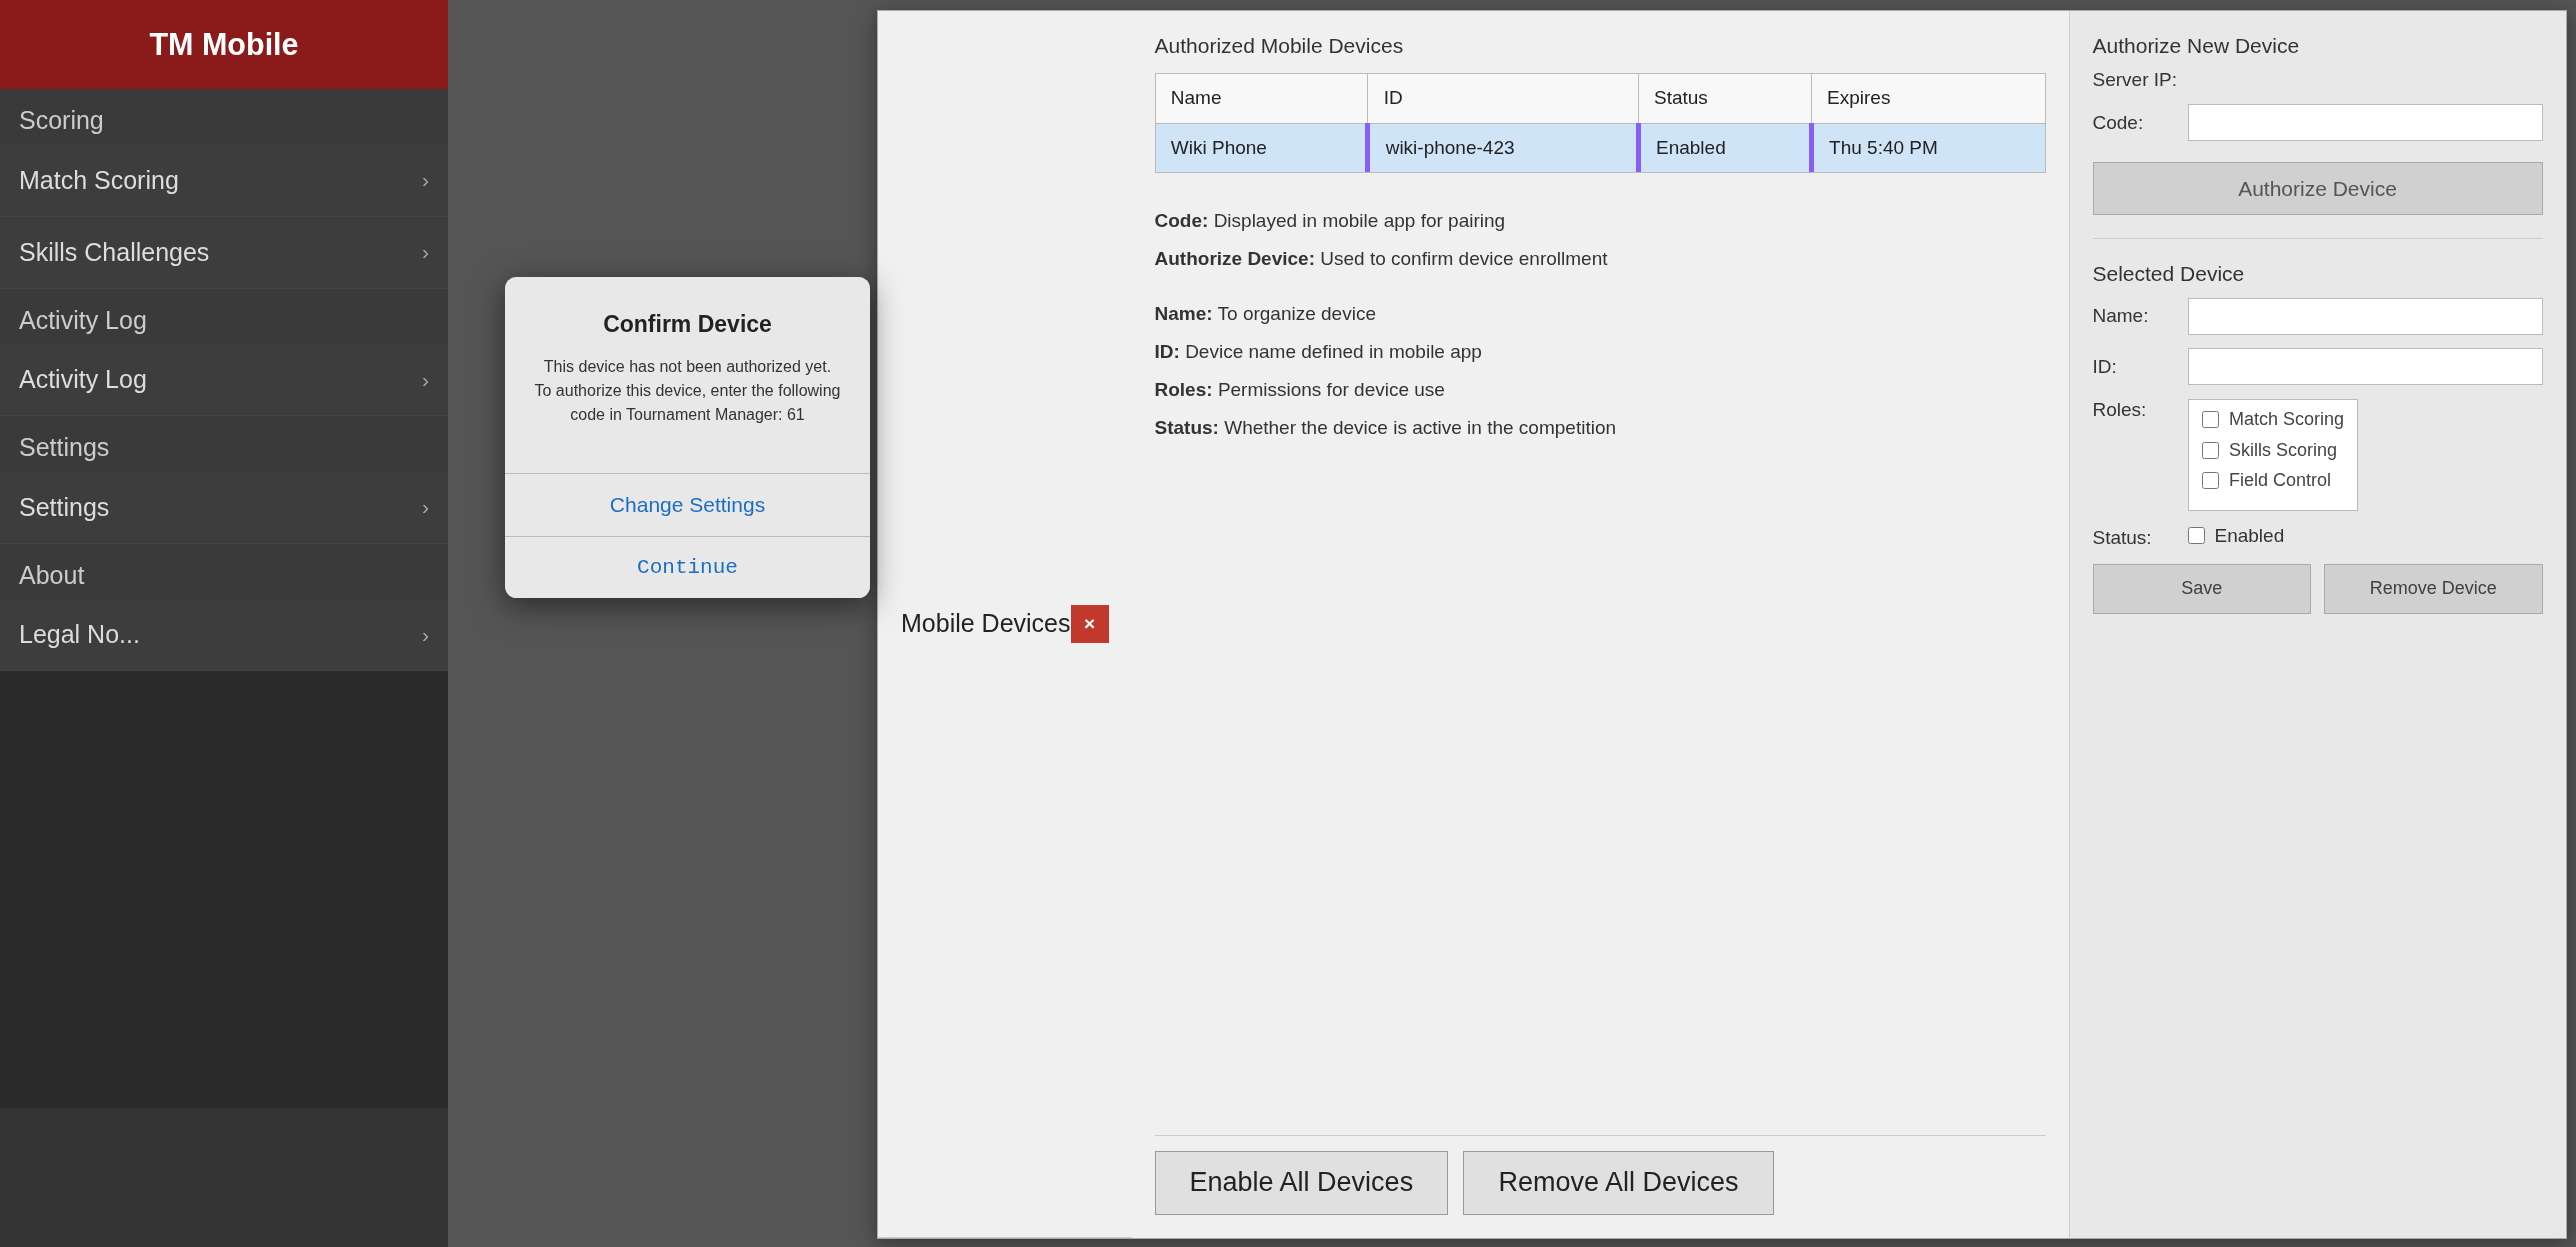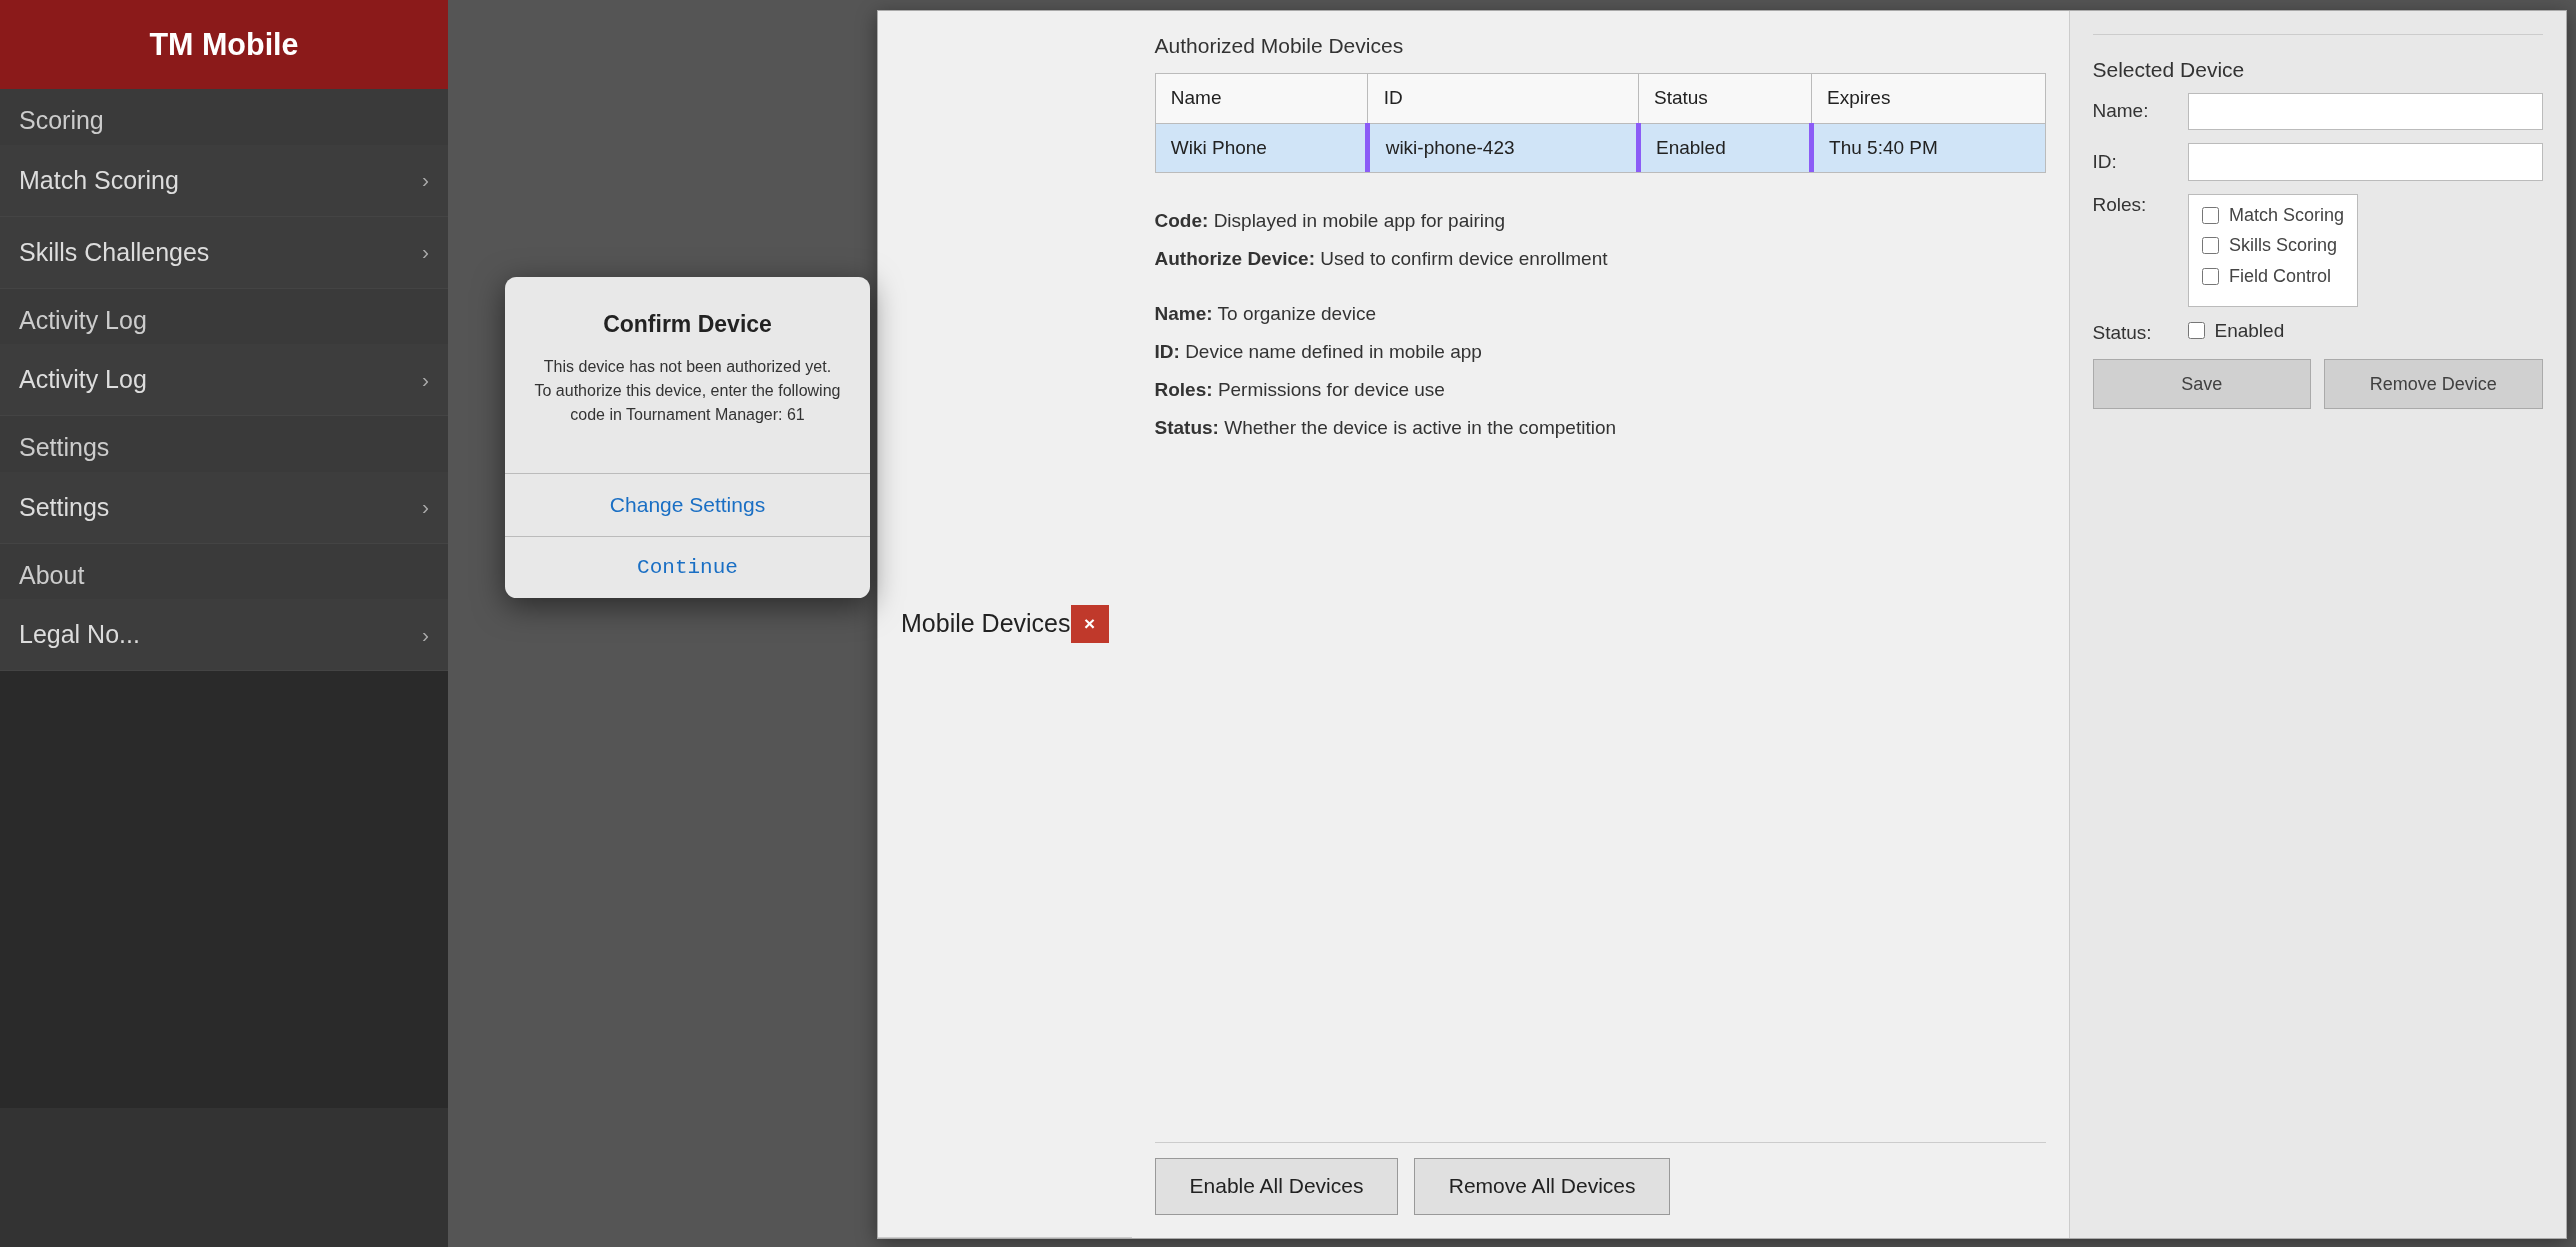--- a/index.html
+++ b/index.html
@@ -218,21 +218,21 @@
     }
 
     .bottom-buttons {
       display: flex;
       gap: 15.3px;
       padding: 15.3px 0 0 0;
       border-top: 1px solid #ccc;
     }
     .bottom-btn {
       padding: 15.3px 34px;
-      font-size: 21px;
+      font-size: 27px;
       border: 1px solid #999;
       background: #e0e0e0;
       cursor: pointer;
       color: #222;
     }
 
     
     .right-panel {
       width: 496px;
       min-width: 496px;
@@ -435,20 +435,35 @@
           </div>
         </div>
 
         <div class="bottom-buttons">
           <button class="bottom-btn">Enable All Devices</button>
           <button class="bottom-btn">Remove All Devices</button>
         </div>
       </div>
 
       <div class="right-panel">
+        <div>
+          <div class="right-section-title">Authorize New Device</div>
+
+          <div class="form-row">
+            <span class="form-label">Server IP:</span>
+            <span class="server-ip-value"></span>
+          </div>
+
+          <div class="form-row">
+            <span class="form-label">Code:</span>
+            <input type="text" class="form-input" value="" style="">
+          </div>
+
+          <button class="authorize-btn">Authorize Device</button>
+        </div>
 
         <div class="divider"></div>
 
         <div>
           <div class="selected-section-title">Selected Device</div>
 
           <div class="form-row">
             <span class="form-label">Name:</span>
             <input type="text" class="form-input" style="">
           </div>

